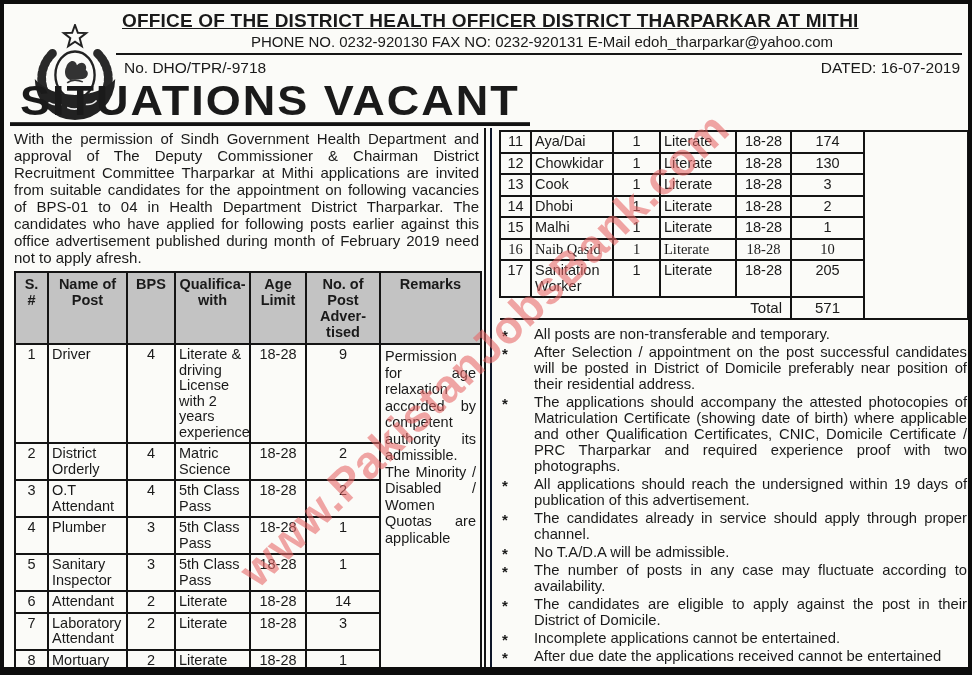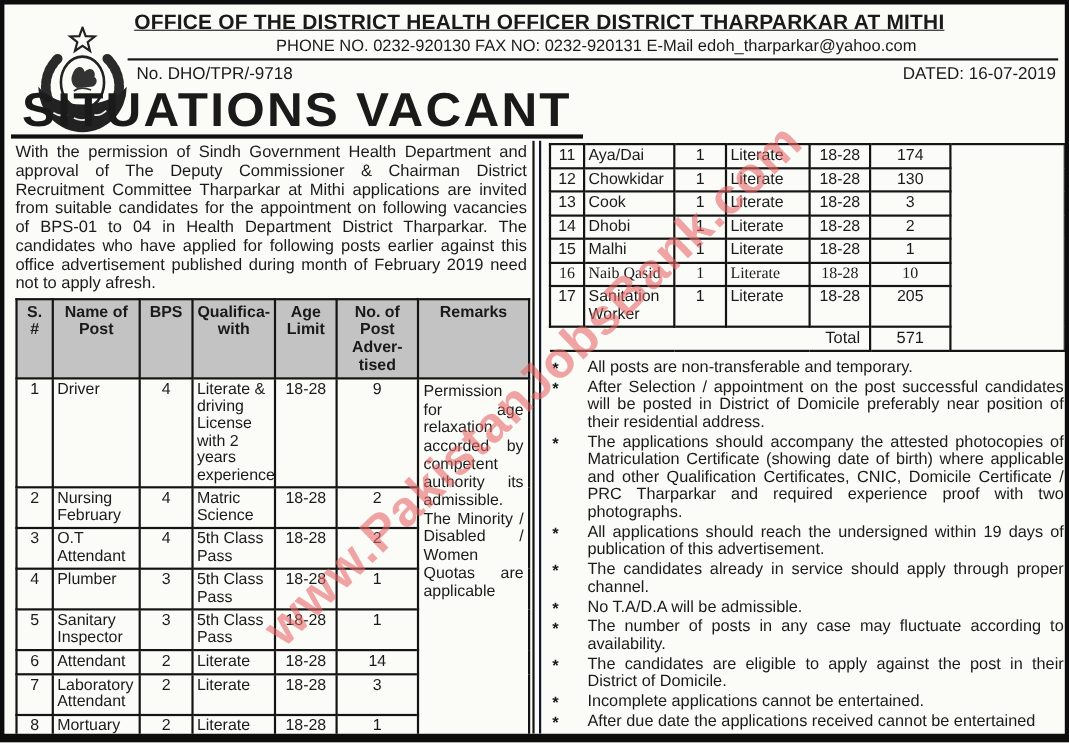--- a/index.html
+++ b/index.html
@@ -121,21 +121,21 @@
               <td class="c0">1</td>
               <td class="c1">Driver</td>
               <td class="c2">4</td>
               <td class="c3">Literate &amp; driving License with 2 years experience</td>
               <td class="c4">18-28</td>
               <td class="c5">9</td>
               <td class="remarks-cell" rowspan="10">Permission for age relaxation accorded by competent authority its admissible. The Minority / Disabled / Women Quotas are applicable</td>
             </tr>
             <tr style="height: 34px;">
               <td class="c0">2</td>
-              <td class="c1">Nursing February</td>
+              <td class="c1">District Orderly</td>
               <td class="c2">4</td>
               <td class="c3">Matric Science</td>
               <td class="c4">18-28</td>
               <td class="c5">2</td>
             </tr>
             <tr style="height: 30px;">
               <td class="c0">3</td>
               <td class="c1">O.T Attendant</td>
               <td class="c2">4</td>
               <td class="c3">5th Class Pass</td>

